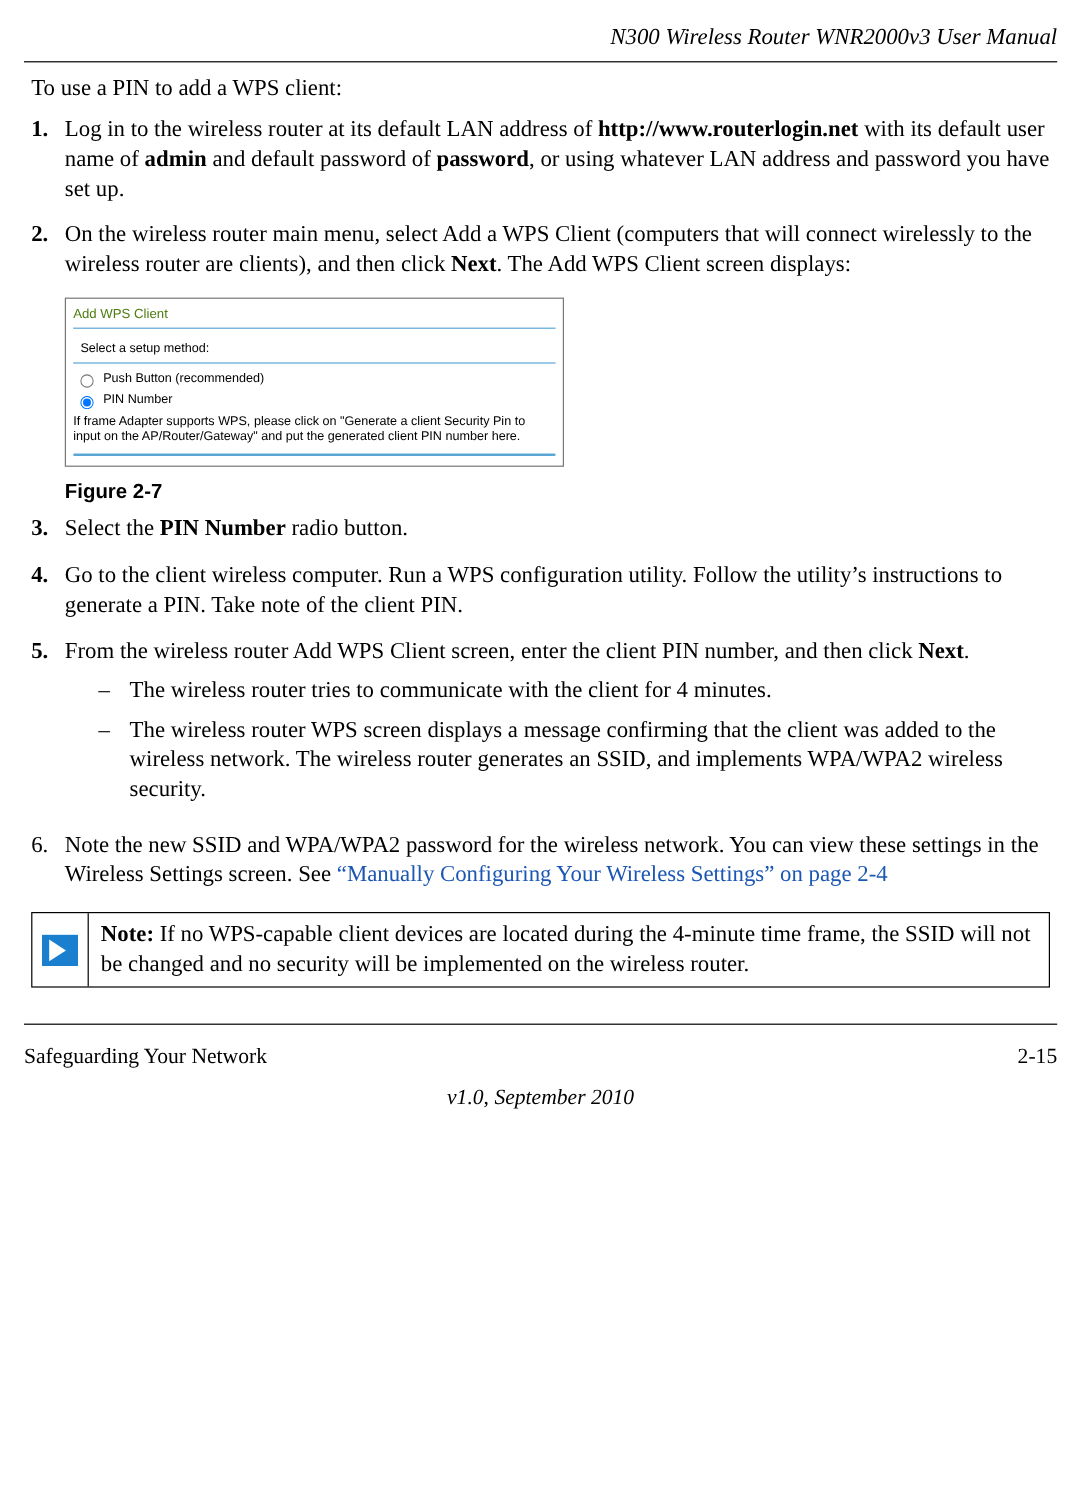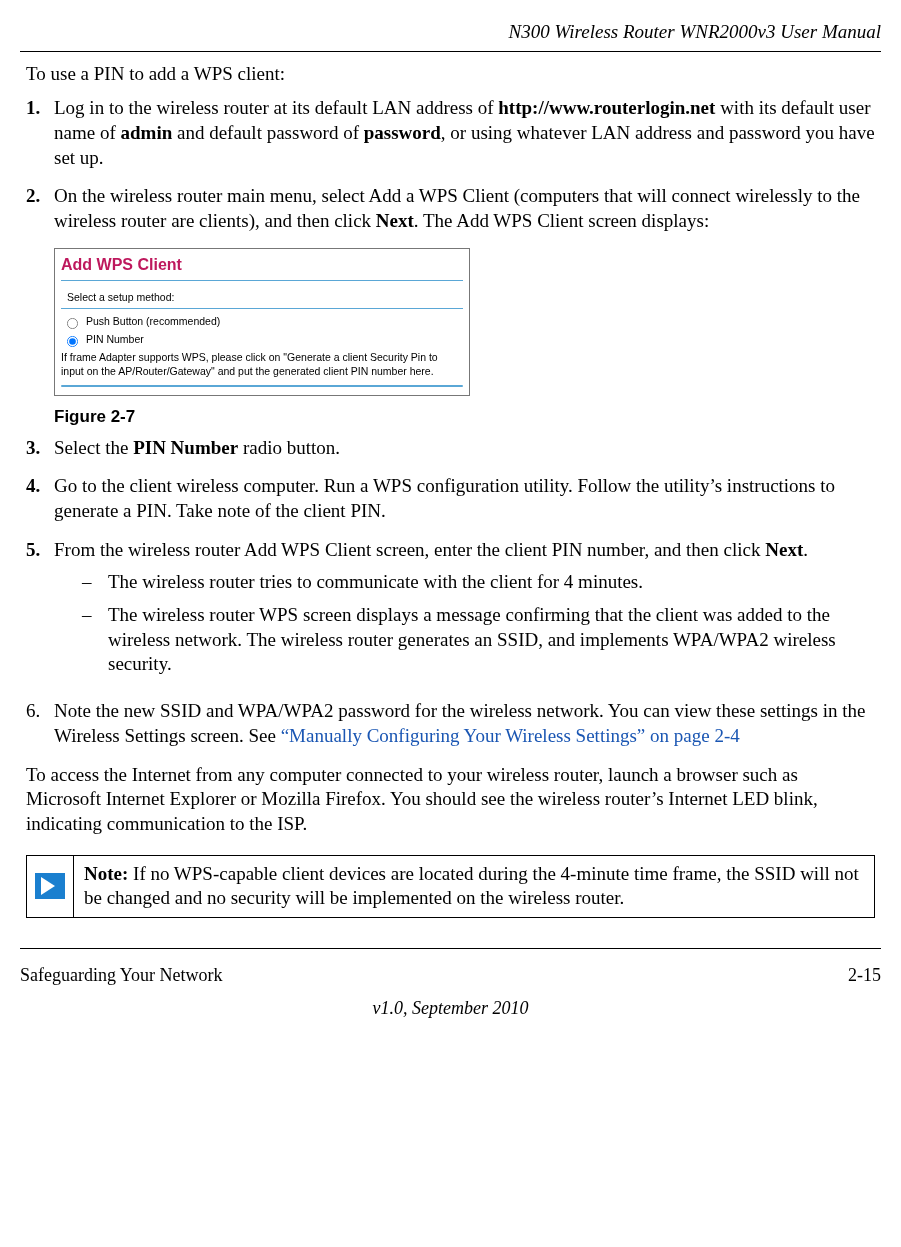--- a/index.html
+++ b/index.html
@@ -60,23 +60,23 @@
   }
   .fig-box {
     width: 414px;
     border: 1px solid #777;
     background: #fff;
     font-family: Arial, sans-serif;
     font-size: 10.5px;
     color: #000;
   }
   .fig-title {
-    color: #be185d;
-    font-weight: bold;
-    font-size: 16px;
+    color: #4d7c0f;
+    font-weight: normal;
+    font-size: 11px;
     padding: 6px 6px 2px 6px;
   }
   .fig-sep-blue { height:1px; background:#5aa7d6; margin: 2px 6px 10px 6px;}
   .fig-sub {
     font-weight: normal;
     padding: 0 6px 4px 6px;
     border-bottom:1px solid #5aa7d6;
     margin:0 6px 4px 6px;
   }
   .fig-opt { padding: 1px 6px; display:flex; align-items:center; gap:4px;}
@@ -217,21 +217,20 @@
 
     <li class="plain">
       <span class="num">6.</span>
       <span class="body">
         <span>Note the new SSID and WPA/WPA2 password for the wireless network. You can view these settings in the Wireless Settings screen. See </span><a href="#" class="link">“Manually Configuring Your Wireless Settings” on page 2-4</a>
       </span>
     </li>
 
   </ol>
 
-  <p class="para">To access the Internet from any computer connected to your wireless router, launch a browser such as Microsoft Internet Explorer or Mozilla Firefox. You should see the wireless router’s Internet LED blink, indicating communication to the ISP.</p>
 
   <div class="note-box">
     <div class="note-icon-cell">
       <div class="note-icon"></div>
     </div>
     <div class="note-text">
       <b>Note:</b><span> If no WPS-capable client devices are located during the 4-minute time frame, the SSID will not be changed and no security will be implemented on the wireless router.</span>
     </div>
   </div>
 

